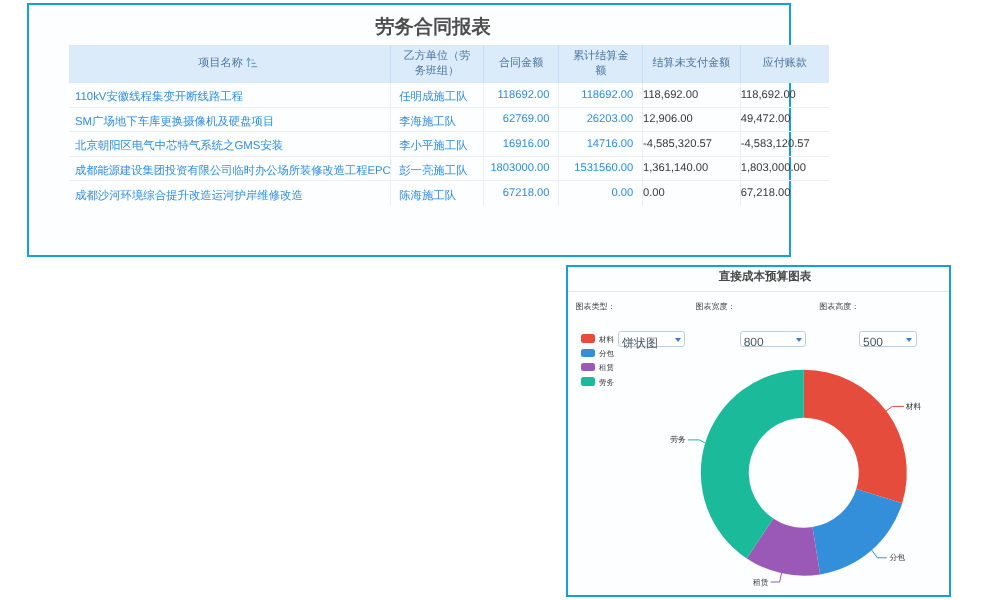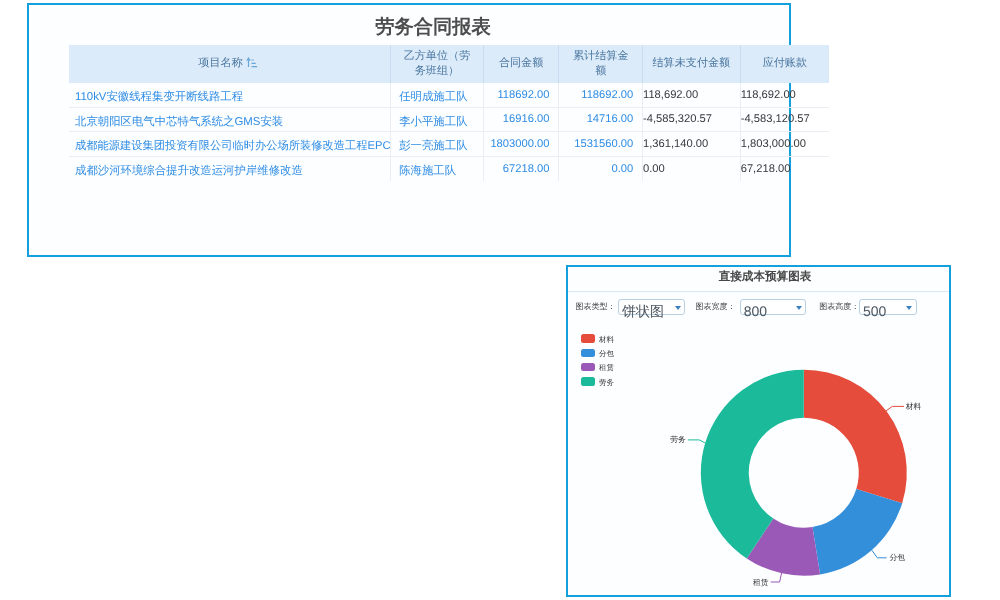--- a/index.html
+++ b/index.html
@@ -16,21 +16,21 @@
 td.last{border-right:none;}
 td.nm{color:#2f8ce4;padding-left:6px;padding-top:6px;}
 td.un{color:#2f8ce4;padding-left:8px;padding-top:6px;}
 td.bn{color:#2f8ce4;text-align:right;font-size:11.2px;}
 td.kn{color:#37393d;text-align:left;font-size:11.2px;}
 td.p3{padding-right:9px;}td.p4{padding-right:8.7px;}td.p5{padding-right:7px;}td.p6{padding-right:5.5px;}
 #panel{position:absolute;left:566px;top:265px;width:385px;height:332px;border:2px solid #14a0dd;box-sizing:border-box;background:#fcfeff;}
 #ptitle{position:relative;height:23.6px;border-bottom:1px solid #d9e9f3;}
 #ptitle span{position:absolute;left:197px;top:3px;transform:translateX(-50%);font-size:11.6px;font-weight:bold;color:#474747;white-space:nowrap;}
 .clab{position:absolute;font-size:8px;color:#3d3d3d;white-space:nowrap;}
-.sel{position:absolute;height:16.6px;border:1px solid #b9d0e3;border-radius:3px;background:#fff;box-sizing:border-box;font-size:14px;color:#4a5560;}
+.sel{position:absolute;height:16.6px;border:1px solid #b9d0e3;border-radius:3px;background:#fff;box-sizing:border-box;font-size:12px;color:#4a5560;margin-top:32px;}
 .sel span{position:absolute;left:3px;top:3.6px;}
 .sel i{position:absolute;width:0;height:0;border-left:3.8px solid transparent;border-right:3.8px solid transparent;border-top:4.8px solid #3c7fc0;top:5.8px;}
 .lgsw{position:absolute;width:14px;height:8.5px;border-radius:2.5px;left:13px;}
 .lgtx{position:absolute;left:31px;font-size:7.5px;color:#333;white-space:nowrap;}
 </style></head>
 <body>
 <div id="tblbox">
   <div id="ttlbar">
       <span>劳务合同报表</span>
     </div>
@@ -55,20 +55,28 @@
       <th>结算未支付金额</th>
       <th class="last">应付账款</th>
     </tr>
     <tr>
           <td class="nm">110kV安徽线程集变开断线路工程</td>
           <td class="un">任明成施工队</td>
           <td class="bn p3">118692.00</td>
           <td class="bn p4">118692.00</td>
           <td class="kn p5">118,692.00</td>
           <td class="kn p6 last">118,692.00</td>
+        </tr>
+    <tr>
+          <td class="nm">SM广场地下车库更换摄像机及硬盘项目</td>
+          <td class="un">李海施工队</td>
+          <td class="bn p3">62769.00</td>
+          <td class="bn p4">26203.00</td>
+          <td class="kn p5">12,906.00</td>
+          <td class="kn p6 last">49,472.00</td>
         </tr>
     <tr>
           <td class="nm">北京朝阳区电气中芯特气系统之GMS安装</td>
           <td class="un">李小平施工队</td>
           <td class="bn p3">16916.00</td>
           <td class="bn p4">14716.00</td>
           <td class="kn p5">-4,585,320.57</td>
           <td class="kn p6 last">-4,583,120.57</td>
         </tr>
     <tr>

